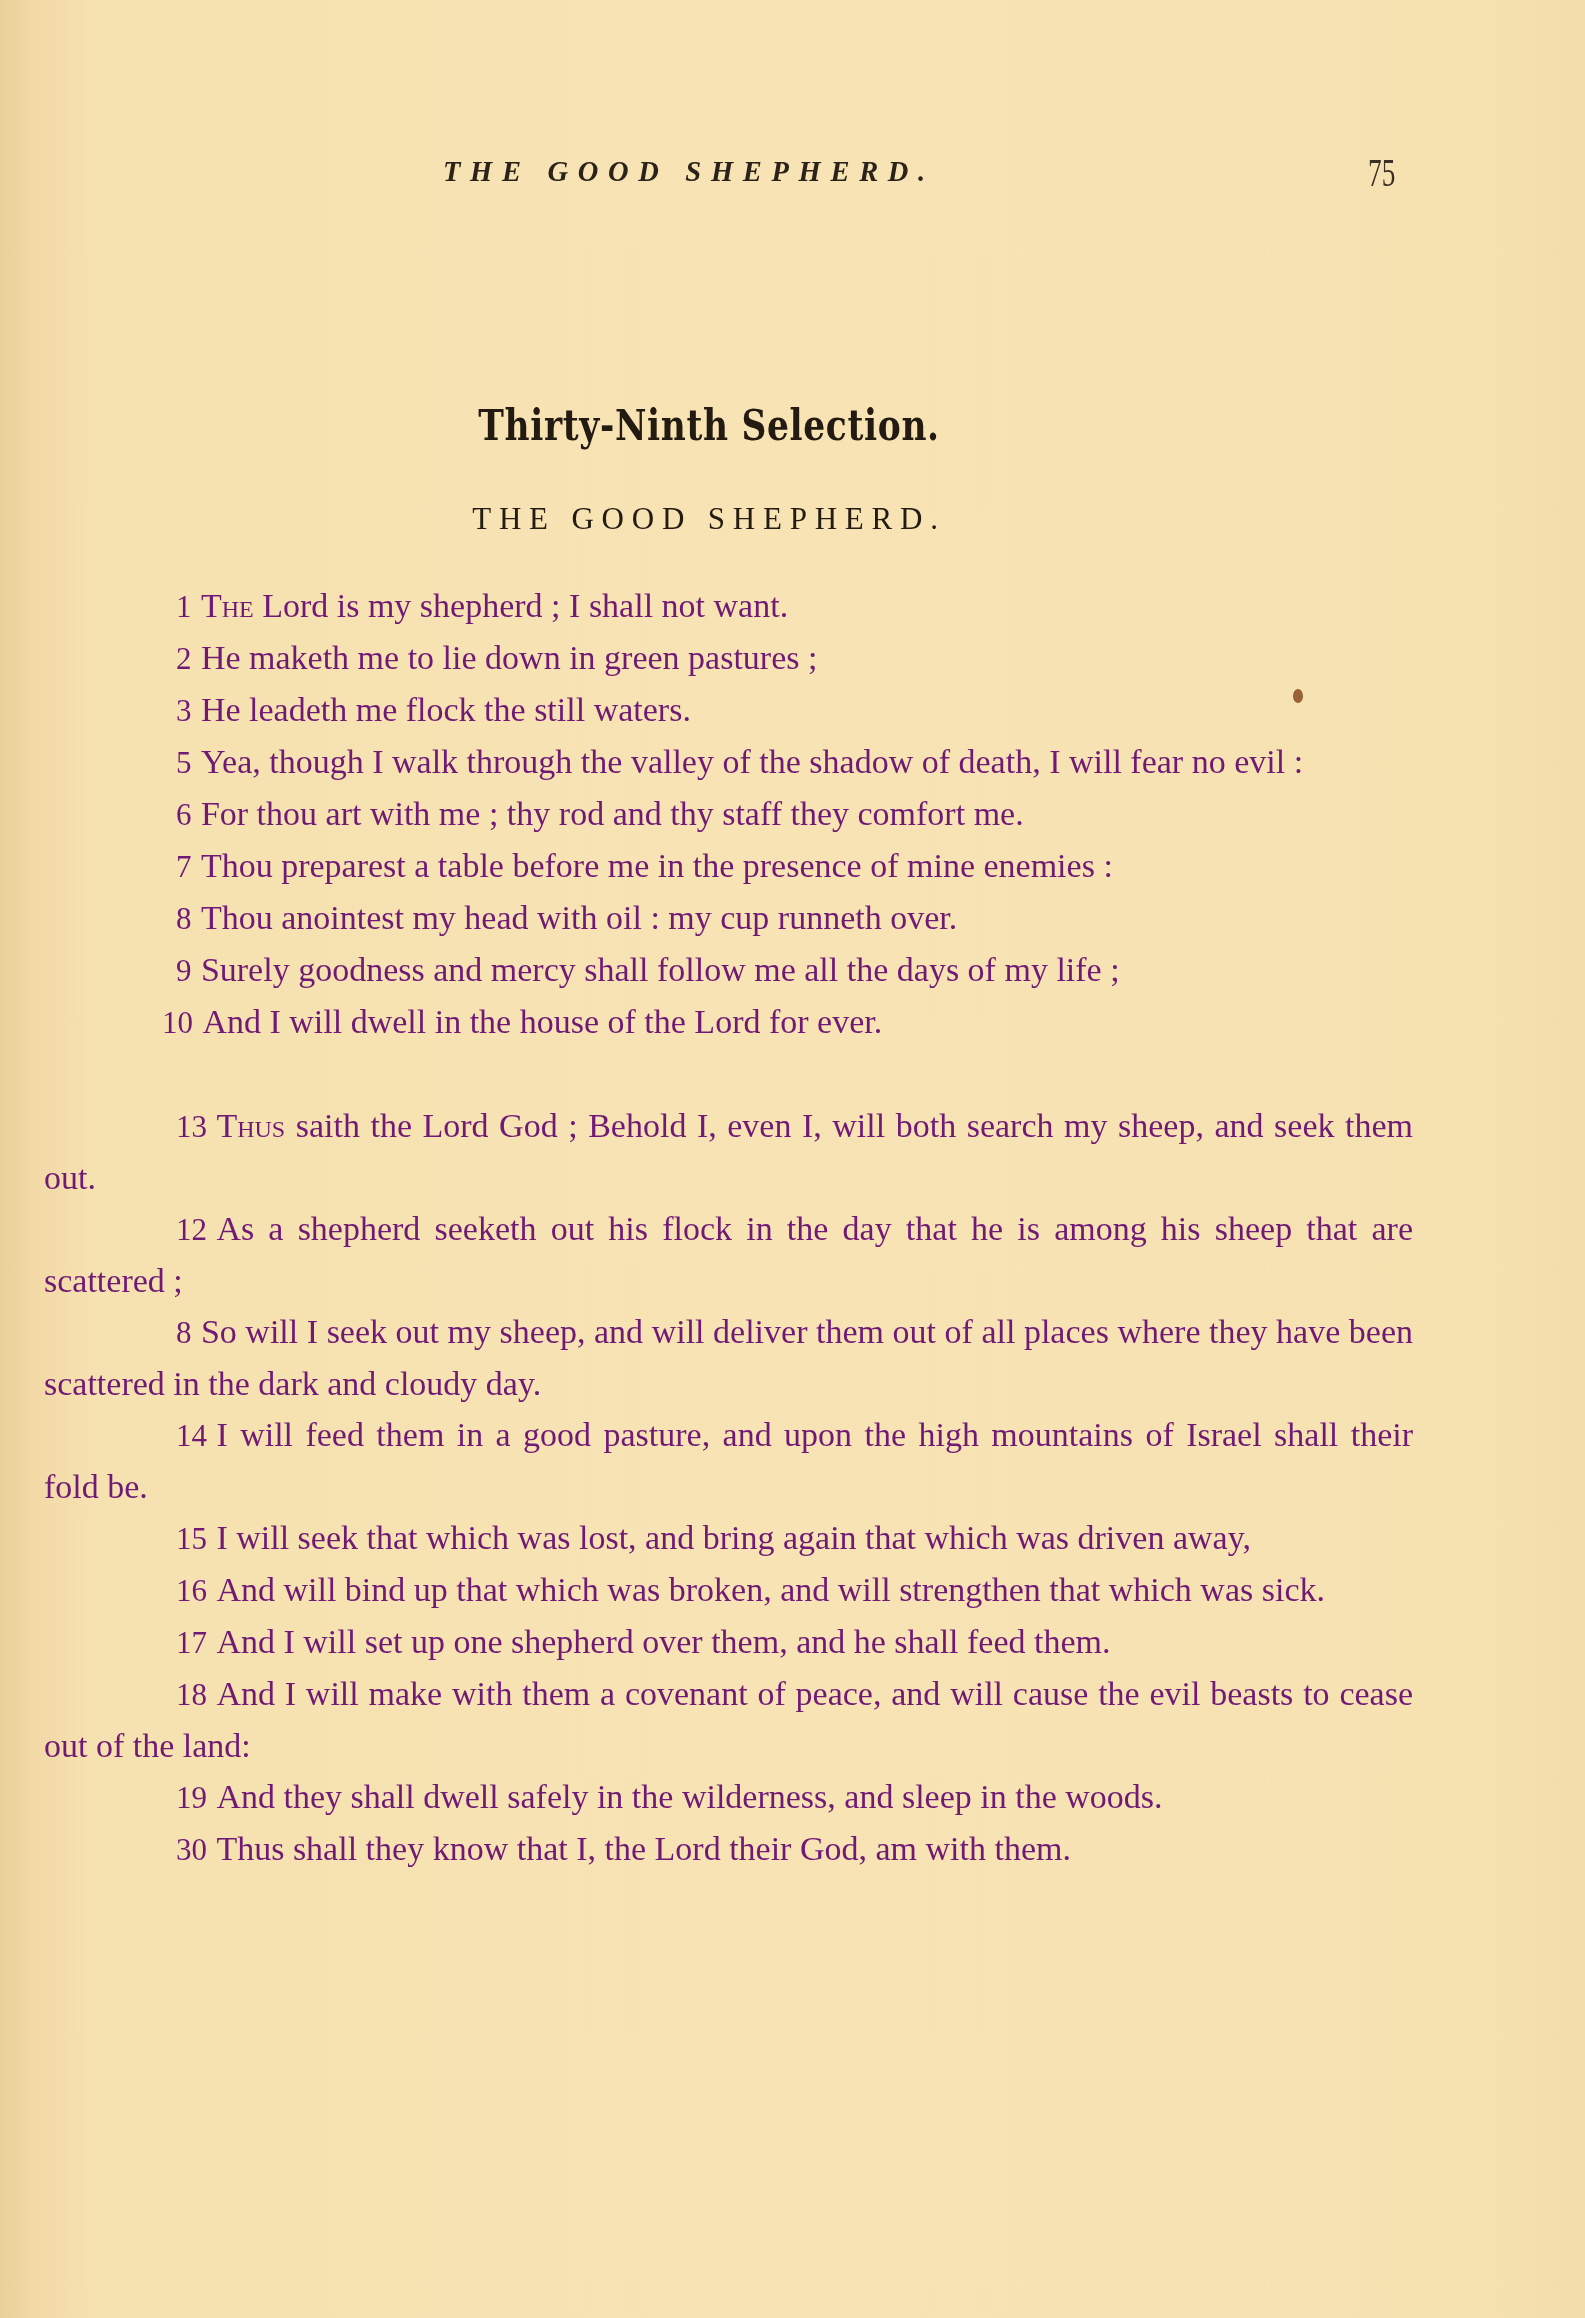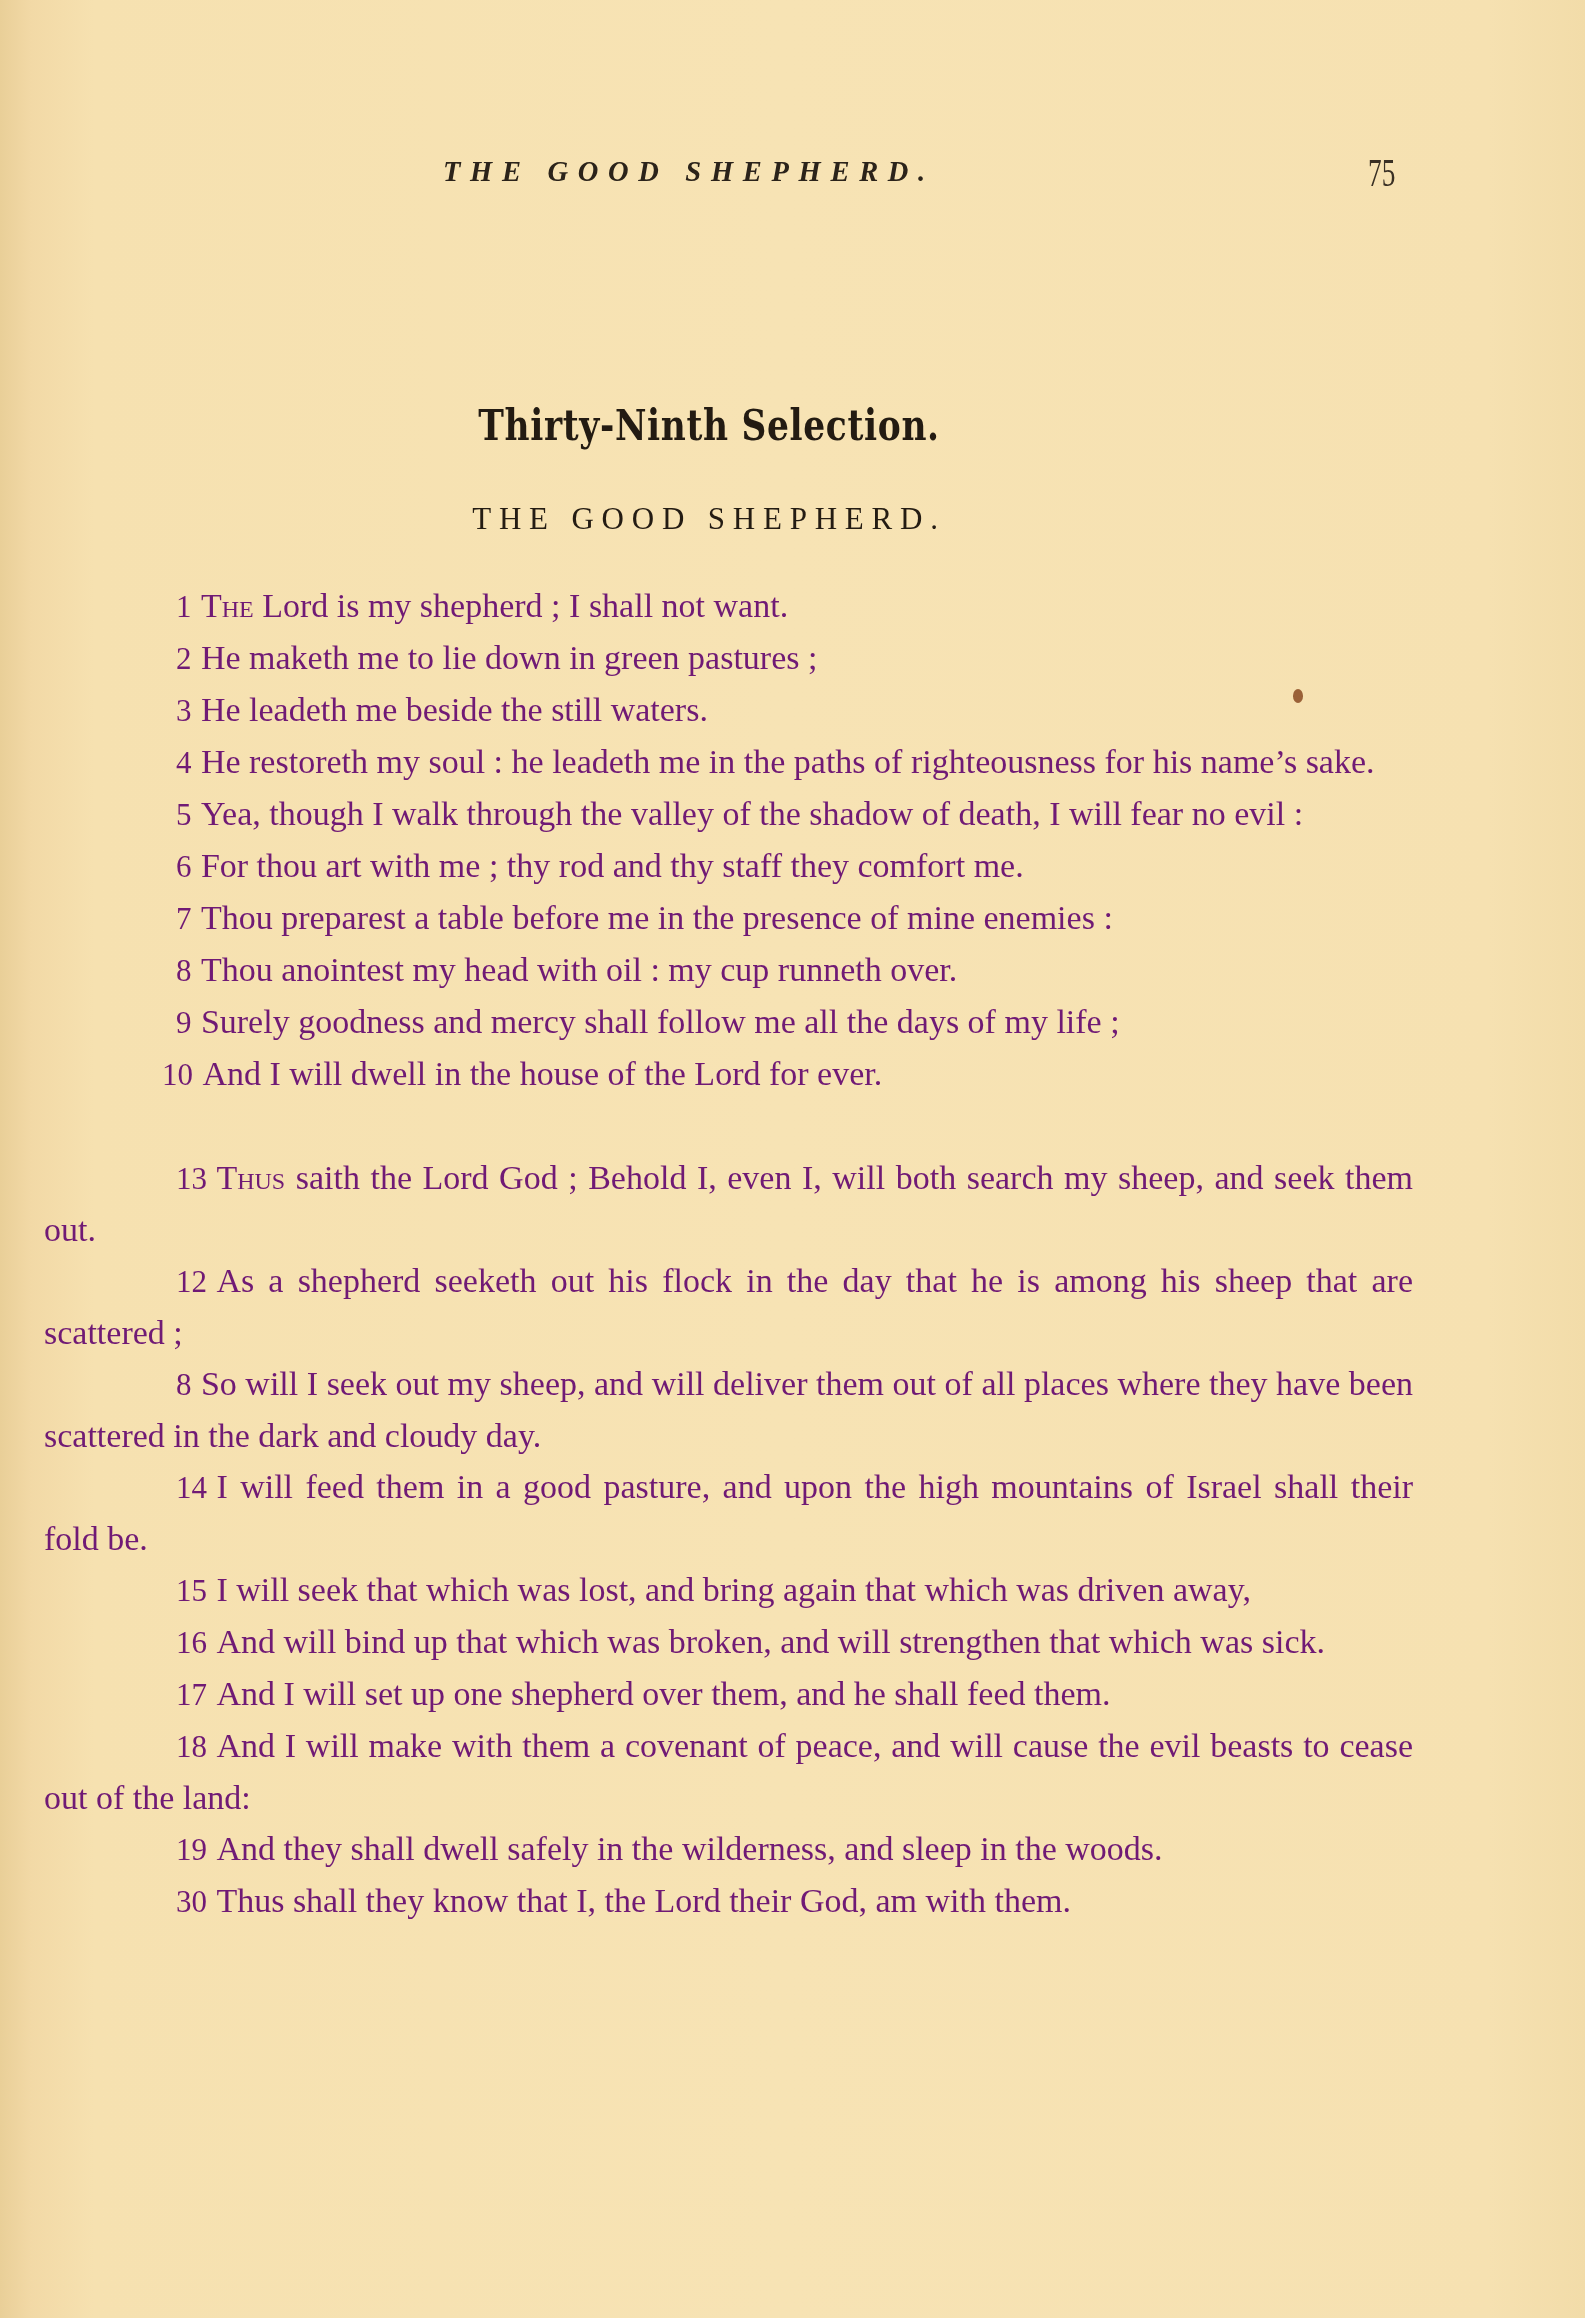--- a/index.html
+++ b/index.html
@@ -119,22 +119,21 @@
   <div class="running-head">THE GOOD SHEPHERD.</div>
   <div class="page-number">75</div>
 
   <div class="selection-title">Thirty-Ninth Selection.</div>
   <div class="section-title">THE GOOD SHEPHERD.</div>
 
   <div class="verses">
     <div>
       <p class="verse"><span class="num">1</span><span class="lead">The</span><span> Lord is my shepherd ; I shall not want.</span></p>
       <p class="verse"><span class="num">2</span><span>He maketh me to lie down in green pastures ;</span></p>
-      <p class="verse"><span class="num">3</span><span>He leadeth me beside the still waters.</span></p>
-      <p class="verse"><span class="num">4</span><span>He restoreth my soul : he leadeth me in the paths of righteousness for his name’s sake.</span></p>
+      <p class="verse"><span class="num">3</span><span>He leadeth me flock the still waters.</span></p>
       <p class="verse"><span class="num">5</span><span>Yea, though I walk through the valley of the shadow of death, I will fear no evil :</span></p>
       <p class="verse"><span class="num">6</span><span>For thou art with me ; thy rod and thy staff they comfort me.</span></p>
       <p class="verse"><span class="num">7</span><span>Thou preparest a table before me in the presence of mine enemies :</span></p>
       <p class="verse"><span class="num">8</span><span>Thou anointest my head with oil : my cup runneth over.</span></p>
       <p class="verse"><span class="num">9</span><span>Surely goodness and mercy shall follow me all the days of my life ;</span></p>
       <p class="verse"><span class="num wide">10</span><span>And I will dwell in the house of the Lord for ever.</span></p>
     </div>
 
     <div class="stanza-gap"></div>
 

